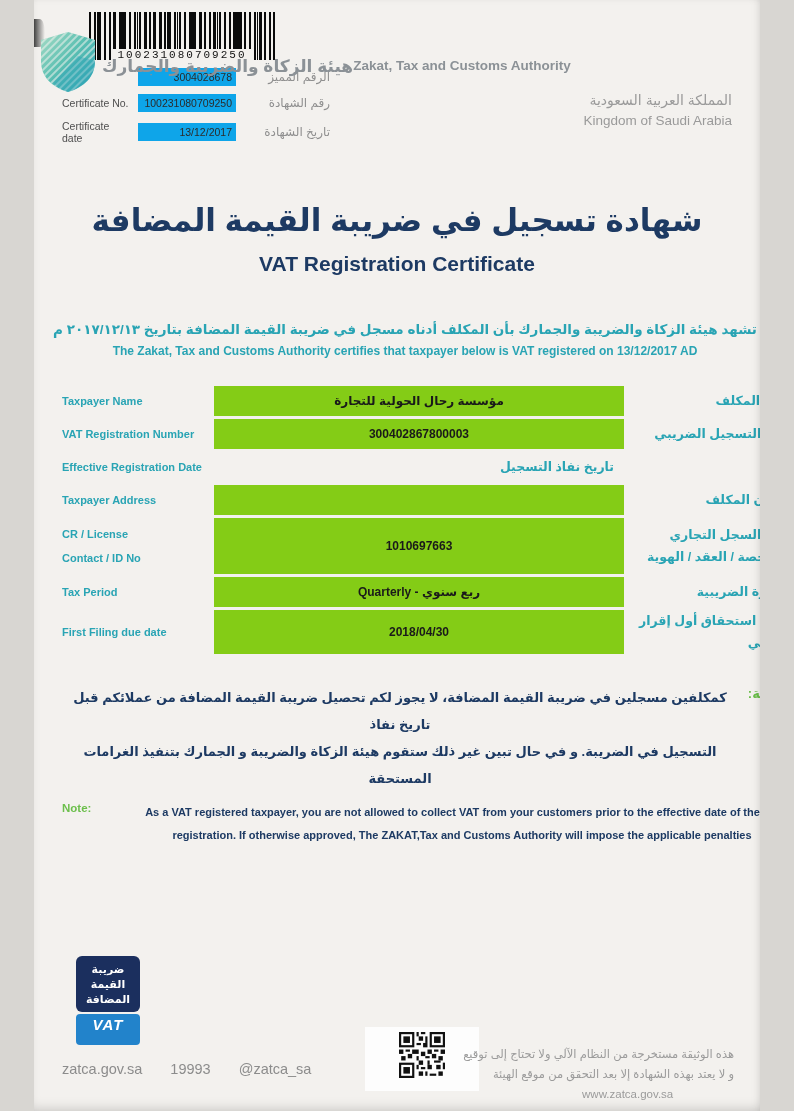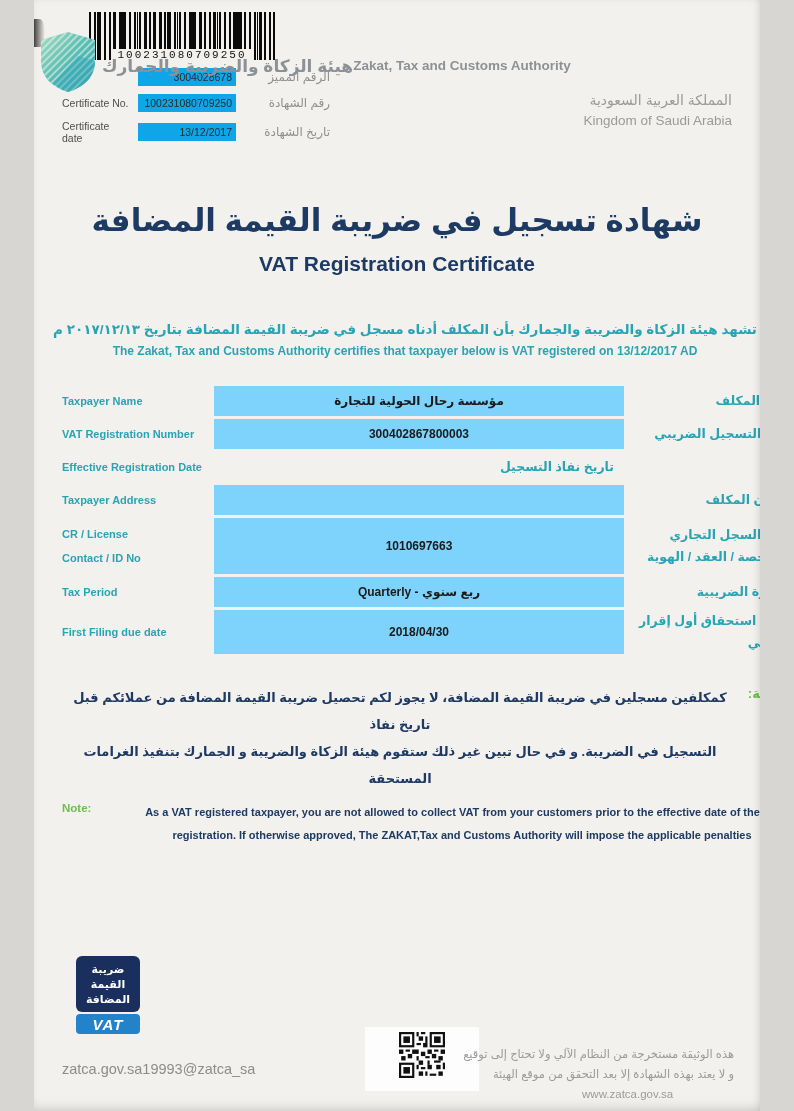--- a/index.html
+++ b/index.html
@@ -51,44 +51,44 @@
   .statement{position:absolute;left:16px;right:0;top:321px;text-align:center;}
   .statement-ar{font-size:13.5px;font-weight:bold;color:#29a4b4;direction:rtl;}
   .statement-en{margin-top:7px;font-size:12px;font-weight:bold;color:#29a4b4;}
   
   .ftable{position:absolute;left:28px;top:386px;width:738px;display:flex;
     flex-direction:column;gap:3px;}
   .frow{display:grid;grid-template-columns:152px 410px 176px;min-height:30px;}
   .frow.tall{min-height:56px;}
   .flabel-en{display:flex;align-items:center;font-size:11px;font-weight:bold;
     color:#29a4b4;white-space:pre-line;line-height:24px;}
-  .fcell{background:#7dd3fc;display:flex;align-items:center;justify-content:center;
+  .fcell{background:#84cc16;display:flex;align-items:center;justify-content:center;
     font-size:12px;font-weight:bold;color:#1a1a1a;}
   .flabel-ar{display:flex;align-items:center;justify-content:flex-start;direction:rtl;
     font-size:12.5px;font-weight:bold;color:#29a4b4;white-space:pre-line;
     line-height:22px;padding-right:10px;text-align:right;}
   
   .note{position:absolute;left:28px;top:684px;width:738px;}
   .note-ar{direction:rtl;display:grid;grid-template-columns:62px 1fr;}
   .note-label-ar{font-size:13px;font-weight:bold;color:#6cbf4c;padding-top:2px;}
   .note-text-ar{font-size:13px;font-weight:bold;color:#1d3a63;line-height:27px;
     text-align:center;white-space:pre-line;}
   .note-en{margin-top:9px;display:grid;grid-template-columns:62px 1fr;}
   .note-label-en{font-size:11.5px;font-weight:bold;color:#6cbf4c;padding-top:1px;}
   .note-text-en{font-size:11px;font-weight:bold;color:#1d3a63;line-height:23px;
     text-align:center;white-space:pre-line;}
   
   .vat-logo{position:absolute;left:42px;top:956px;width:64px;}
   .vat-logo-top{background:#1b2f5e;border-radius:6px;padding:6px 4px 5px;text-align:center;}
   .vat-logo-top div{color:#fff;font-size:11px;font-weight:bold;line-height:15px;direction:rtl;}
   .vat-logo-band{margin-top:2px;background:#2283cb;border-radius:4px;text-align:center;
     color:#fff;font-size:15px;font-weight:bold;font-style:italic;letter-spacing:1px;
-    padding:2px 0 1px;}
-  
-  .footer-links{position:absolute;left:28px;top:1061px;display:flex;
+    padding:2px 0 12px;}
+  
+  .footer-links{position:absolute;left:28px;top:1061px;display:flex;gap:28px;
     font-size:14.5px;color:#8c8c8c;}
   .qr-box{position:absolute;left:331px;top:1027px;width:114px;height:64px;background:#fdfdfd;
     display:flex;justify-content:center;}
   .qr-box svg{margin-top:5px;}
   .disclaimer{position:absolute;right:26px;top:1044px;text-align:right;direction:rtl;
     font-size:11.5px;color:#9b9b9b;line-height:20px;}
   .disclaimer .www{direction:ltr;padding-left:58px;text-align:center;}
 </style>
 </head>
 <body>

